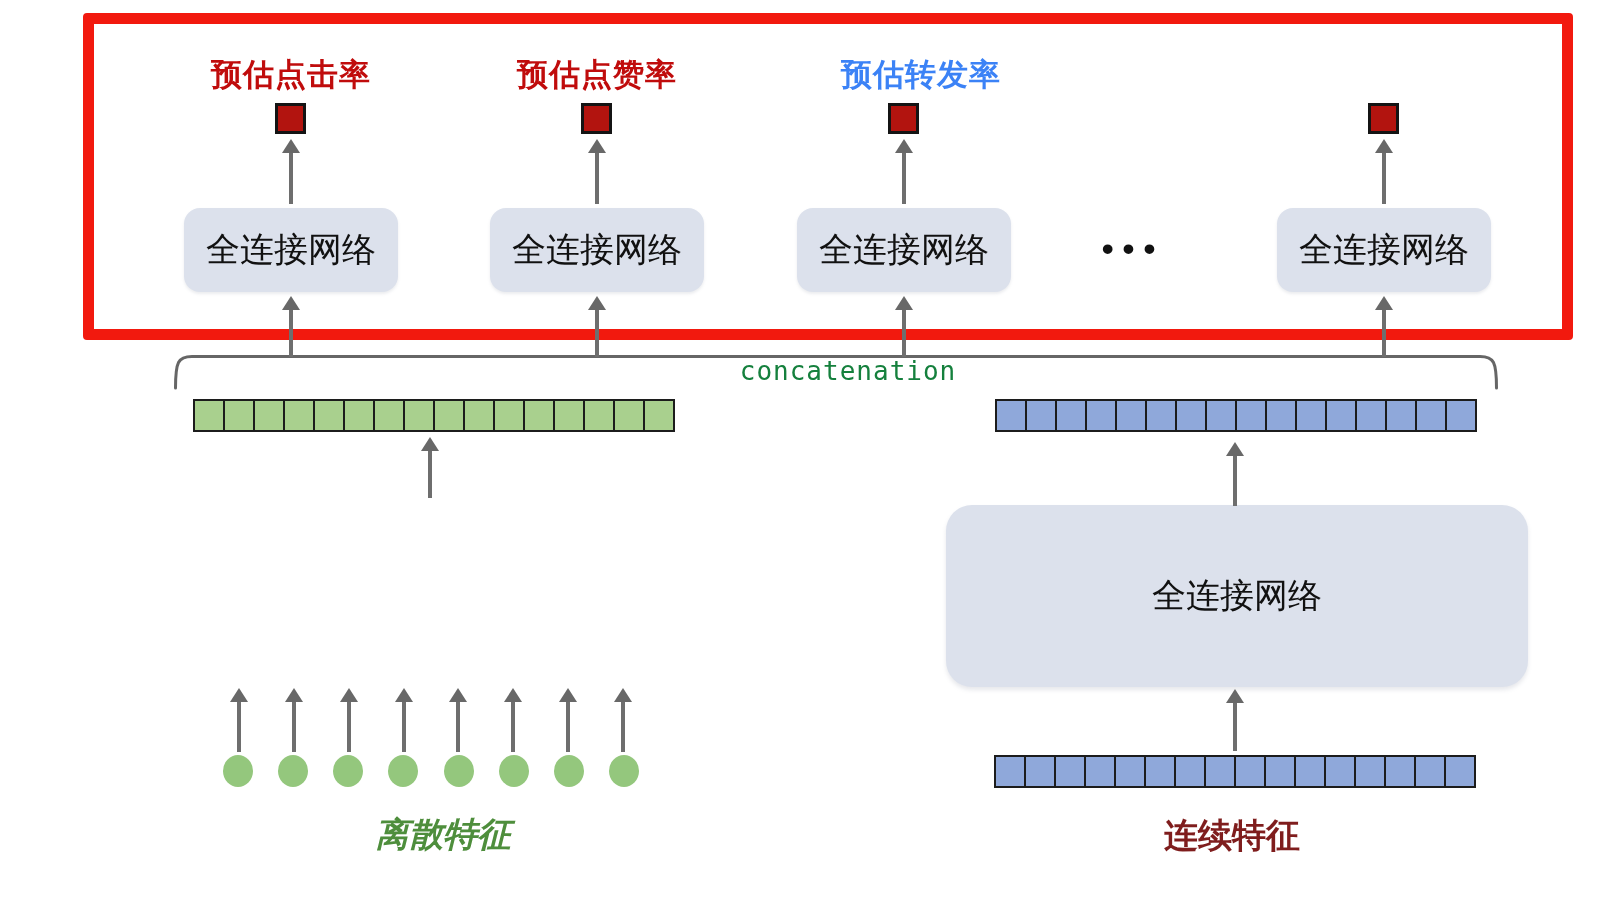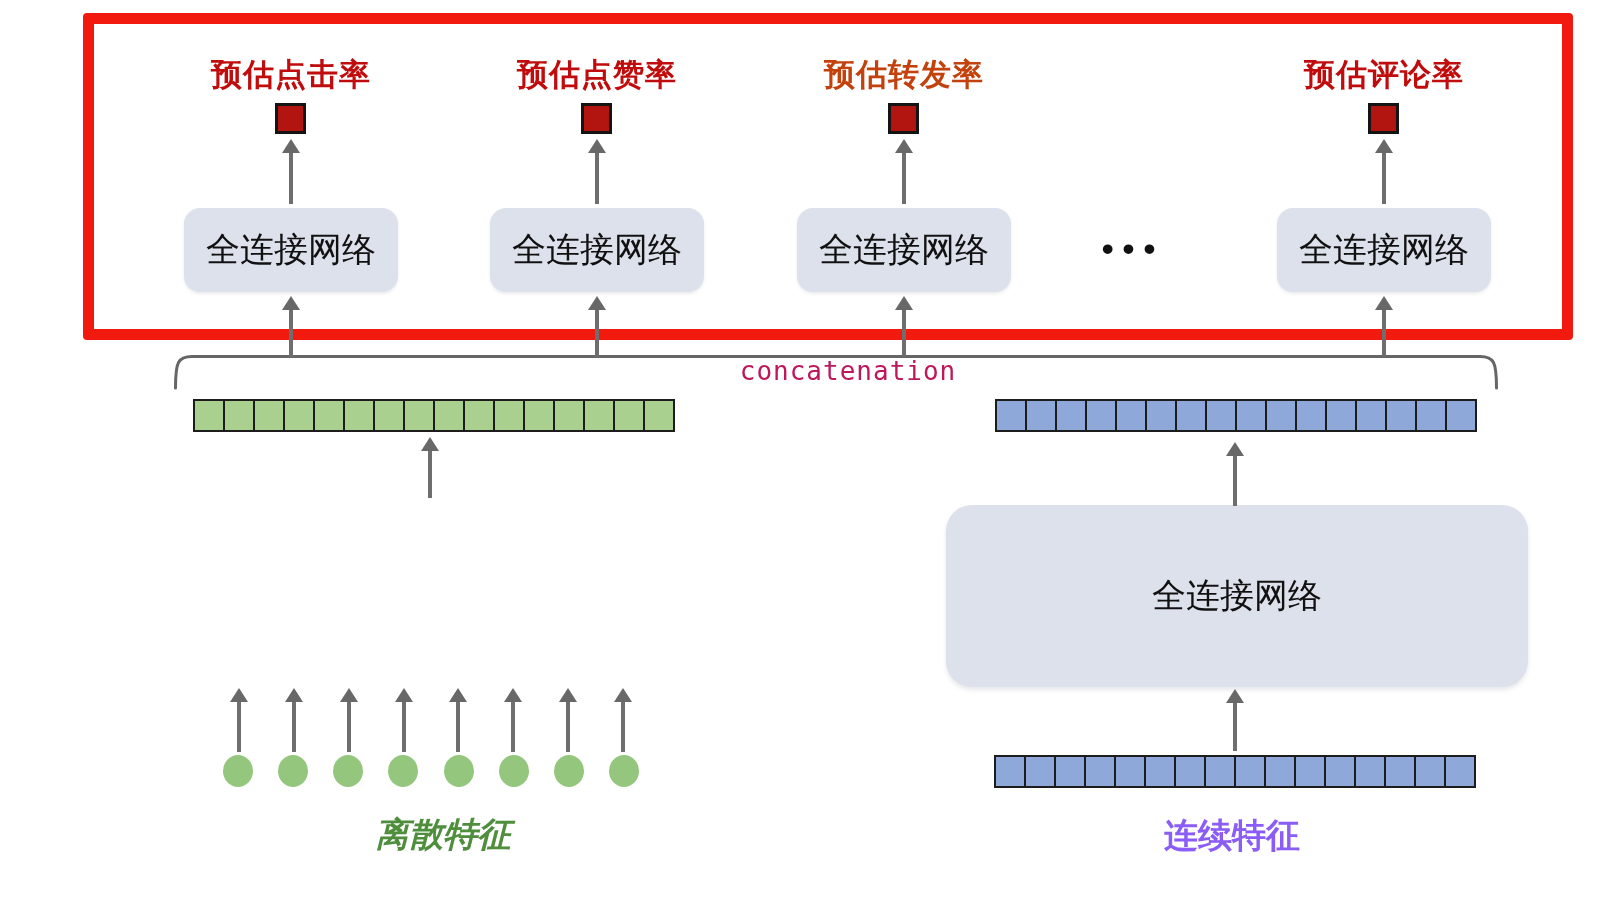--- a/index.html
+++ b/index.html
@@ -63,22 +63,21 @@
 </style>
 </head>
 <body>
 
 <div class="canvas">
 
   <div class="frame" style="border-color: rgb(242, 25, 14);"></div>
 
   <div class="task-label" style="left: 171px; color: rgb(192, 12, 12);">预估点击率</div>
   <div class="task-label" style="left: 477px; color: rgb(192, 12, 12);">预估点赞率</div>
-  <div class="task-label" style="left: 784px; color: #c2410c;">预估转发率</div>
-  <div class="task-label" style="left: 1264px; color: rgb(192, 12, 12);">预估评论率</div>
+  <div class="task-label" style="left: 761px; color: #3b82f6; text-align: right;">预估转发率</div>
 
   <div class="out-node" style="left: 275px; background: rgb(178, 20, 15);"></div>
   <div class="out-node" style="left: 581px; background: rgb(178, 20, 15);"></div>
   <div class="out-node" style="left: 888px; background: rgb(178, 20, 15);"></div>
   <div class="out-node" style="left: 1368px; background: rgb(178, 20, 15);"></div>
 
   <div class="arrow" style="left:282px;top:139px;height:65px">
       <div class="ah"></div>
       <div class="as"></div>
     </div>
@@ -115,21 +114,21 @@
       <div class="as"></div>
     </div>
   <div class="arrow" style="left:1375px;top:296px;height:61px">
       <div class="ah"></div>
       <div class="as"></div>
     </div>
 
   <svg class="brace" width="1340" height="45" viewBox="0 0 1340 45">
     <path d="M 5.5 38 C 5.5 12 8 6.5 22 6.5 L 1310 6.5 C 1324 6.5 1326.5 12 1326.5 38" fill="none" stroke="#666666" stroke-width="3" stroke-linecap="round"></path>
   </svg>
-  <div class="concat-label" style="color: #be185d;">concatenation</div>
+  <div class="concat-label" style="color: #15803d;">concatenation</div>
 
   <div class="vector" style="left:193px;top:399px;width:482px">
       <div class="cell" style="background: rgb(169, 208, 142);"></div>
       <div class="cell" style="background: rgb(169, 208, 142);"></div>
       <div class="cell" style="background: rgb(169, 208, 142);"></div>
       <div class="cell" style="background: rgb(169, 208, 142);"></div>
       <div class="cell" style="background: rgb(169, 208, 142);"></div>
       <div class="cell" style="background: rgb(169, 208, 142);"></div>
       <div class="cell" style="background: rgb(169, 208, 142);"></div>
       <div class="cell" style="background: rgb(169, 208, 142);"></div>
@@ -233,15 +232,15 @@
       <div class="cell" style="background: rgb(143, 168, 218);"></div>
       <div class="cell" style="background: rgb(143, 168, 218);"></div>
       <div class="cell" style="background: rgb(143, 168, 218);"></div>
       <div class="cell" style="background: rgb(143, 168, 218);"></div>
       <div class="cell" style="background: rgb(143, 168, 218);"></div>
       <div class="cell" style="background: rgb(143, 168, 218);"></div>
       <div class="cell" style="background: rgb(143, 168, 218);"></div>
       <div class="cell" style="background: rgb(143, 168, 218);"></div>
       <div class="cell" style="background: rgb(143, 168, 218);"></div>
     </div>
-  <div class="caption continuous" style="color: #8b5cf6;">连续特征</div>
+  <div class="caption continuous" style="color: #7f1d1d;">连续特征</div>
 
 </div>
 
 </body></html>

